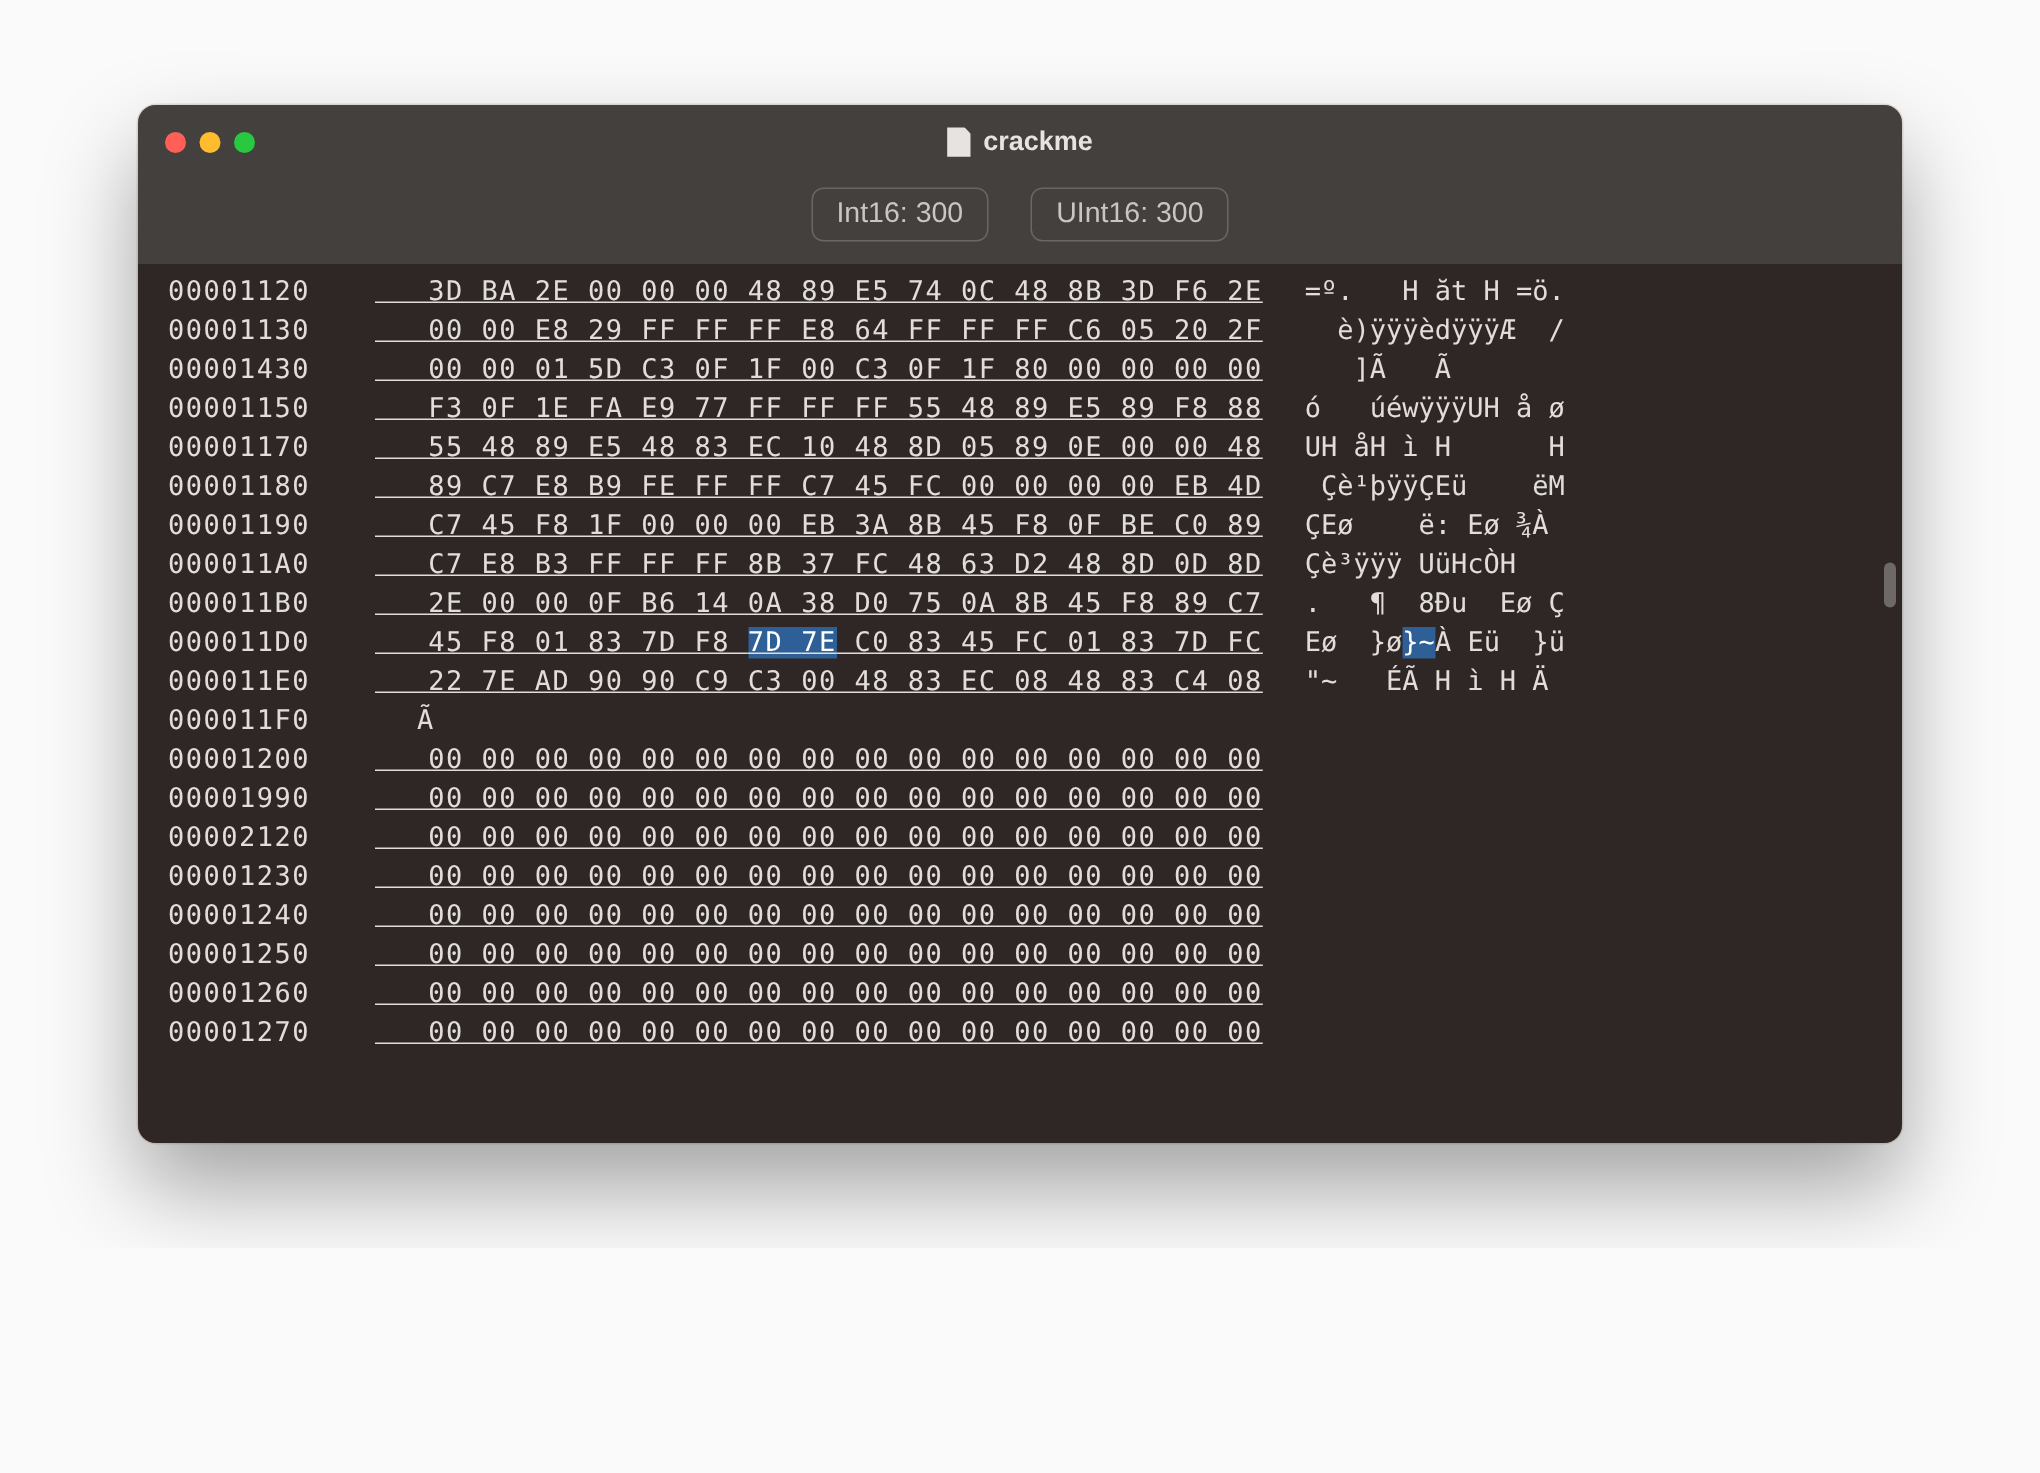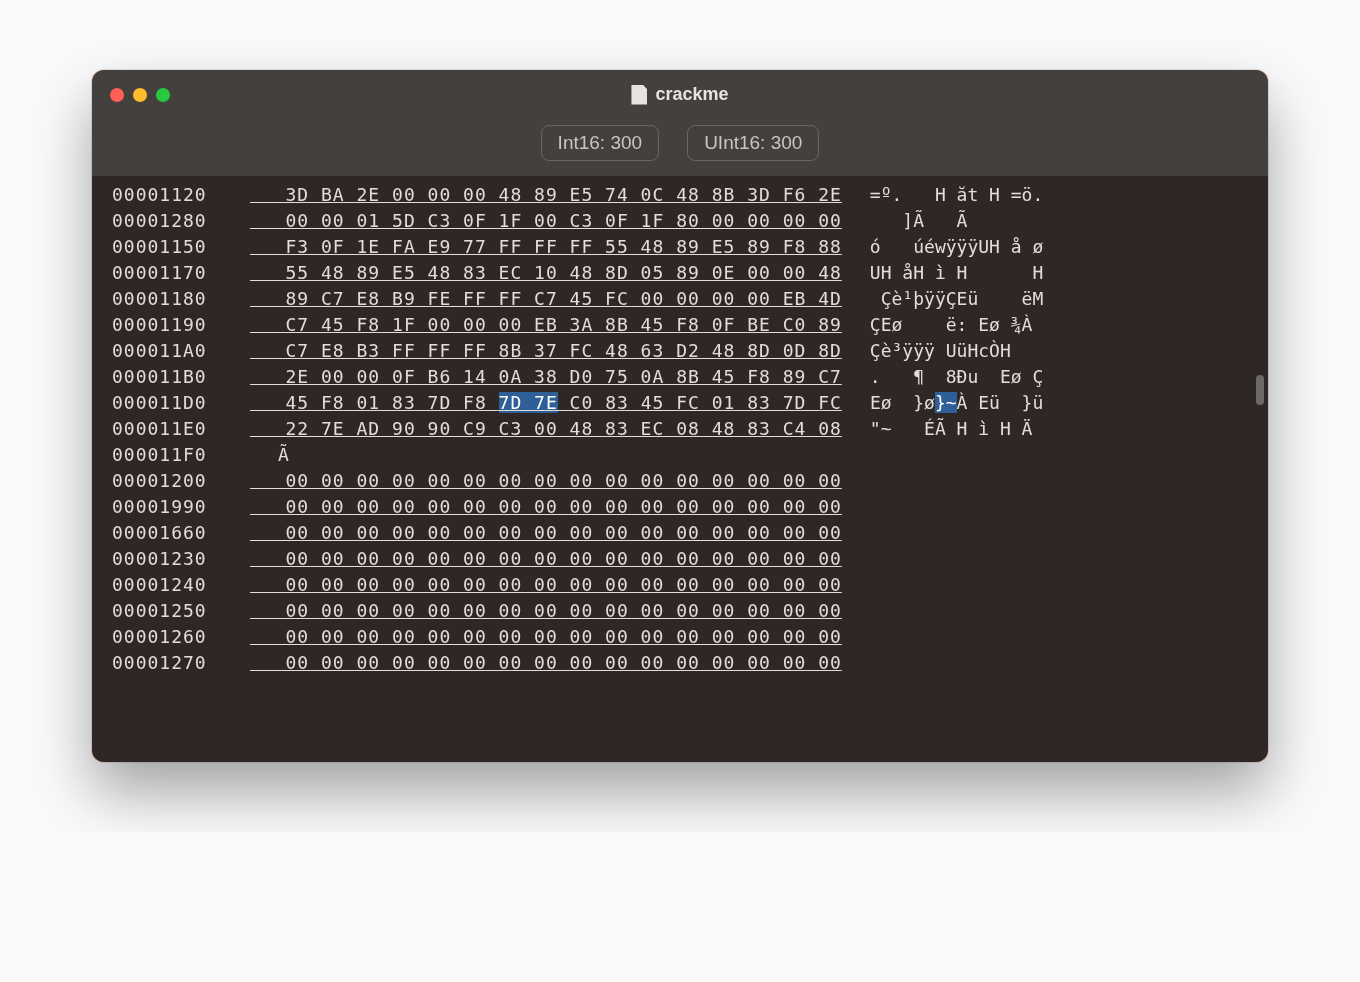--- a/index.html
+++ b/index.html
@@ -124,33 +124,34 @@
       <span>crackme</span>
     </div>
     <div class="info-bar">
       <div class="info-pill">Int16: 300</div>
       <div class="info-pill">UInt16: 300</div>
     </div>
   </div>
   <div class="content">
     <div id="rows">
         <div class="row"><span class="addr">00001120</span><span class="hex">   3D BA 2E 00 00 00 48 89 E5 74 0C 48 8B 3D F6 2E</span><span class="ascii">=º.   H ăt H =ö.</span></div>
-        <div class="row"><span class="addr">00001280</span><span class="hex">   00 00 01 5D C3 0F 1F 00 C3 0F 1F 80 00 00 00 00</span><span class="ascii">   ]Ã   Ã       </span></div>
+        <div class="row"><span class="addr">00001130</span><span class="hex">   00 00 E8 29 FF FF FF E8 64 FF FF FF C6 05 20 2F</span><span class="ascii">  è)ÿÿÿèdÿÿÿÆ  /</span></div>
+        <div class="row"><span class="addr">00001430</span><span class="hex">   00 00 01 5D C3 0F 1F 00 C3 0F 1F 80 00 00 00 00</span><span class="ascii">   ]Ã   Ã       </span></div>
         <div class="row"><span class="addr">00001150</span><span class="hex">   F3 0F 1E FA E9 77 FF FF FF 55 48 89 E5 89 F8 88</span><span class="ascii">ó   úéwÿÿÿUH å ø</span></div>
         <div class="row"><span class="addr">00001170</span><span class="hex">   55 48 89 E5 48 83 EC 10 48 8D 05 89 0E 00 00 48</span><span class="ascii">UH åH ì H      H</span></div>
         <div class="row"><span class="addr">00001180</span><span class="hex">   89 C7 E8 B9 FE FF FF C7 45 FC 00 00 00 00 EB 4D</span><span class="ascii"> Çè¹þÿÿÇEü    ëM</span></div>
         <div class="row"><span class="addr">00001190</span><span class="hex">   C7 45 F8 1F 00 00 00 EB 3A 8B 45 F8 0F BE C0 89</span><span class="ascii">ÇEø    ë: Eø ¾À </span></div>
         <div class="row"><span class="addr">000011A0</span><span class="hex">   C7 E8 B3 FF FF FF 8B 37 FC 48 63 D2 48 8D 0D 8D</span><span class="ascii">Çè³ÿÿÿ UüHcÒH   </span></div>
         <div class="row"><span class="addr">000011B0</span><span class="hex">   2E 00 00 0F B6 14 0A 38 D0 75 0A 8B 45 F8 89 C7</span><span class="ascii">.   ¶  8Ðu  Eø Ç</span></div>
         <div class="row"><span class="addr">000011D0</span><span class="hex">   45 F8 01 83 7D F8 <span class="sel">7D </span><span class="sel">7E</span> C0 83 45 FC 01 83 7D FC</span><span class="ascii">Eø  }ø<span class="sel">}~</span>À Eü  }ü</span></div>
         <div class="row"><span class="addr">000011E0</span><span class="hex">   22 7E AD 90 90 C9 C3 00 48 83 EC 08 48 83 C4 08</span><span class="ascii">"~   ÉÃ H ì H Ä </span></div>
         <div class="row"><span class="addr">000011F0</span><span class="ascii">Ã               </span></div>
         <div class="row"><span class="addr">00001200</span><span class="hex">   00 00 00 00 00 00 00 00 00 00 00 00 00 00 00 00</span><span class="ascii">                </span></div>
         <div class="row"><span class="addr">00001990</span><span class="hex">   00 00 00 00 00 00 00 00 00 00 00 00 00 00 00 00</span><span class="ascii">                </span></div>
-        <div class="row"><span class="addr">00001660</span><span class="hex">   00 00 00 00 00 00 00 00 00 00 00 00 00 00 00 00</span><span class="ascii">                </span></div>
+        <div class="row"><span class="addr">00002120</span><span class="hex">   00 00 00 00 00 00 00 00 00 00 00 00 00 00 00 00</span><span class="ascii">                </span></div>
         <div class="row"><span class="addr">00001230</span><span class="hex">   00 00 00 00 00 00 00 00 00 00 00 00 00 00 00 00</span><span class="ascii">                </span></div>
         <div class="row"><span class="addr">00001240</span><span class="hex">   00 00 00 00 00 00 00 00 00 00 00 00 00 00 00 00</span><span class="ascii">                </span></div>
         <div class="row"><span class="addr">00001250</span><span class="hex">   00 00 00 00 00 00 00 00 00 00 00 00 00 00 00 00</span><span class="ascii">                </span></div>
         <div class="row"><span class="addr">00001260</span><span class="hex">   00 00 00 00 00 00 00 00 00 00 00 00 00 00 00 00</span><span class="ascii">                </span></div>
         <div class="row"><span class="addr">00001270</span><span class="hex">   00 00 00 00 00 00 00 00 00 00 00 00 00 00 00 00</span><span class="ascii">                </span></div>
       </div>
     <div class="scrollbar"></div>
   </div>
 </div>
 

